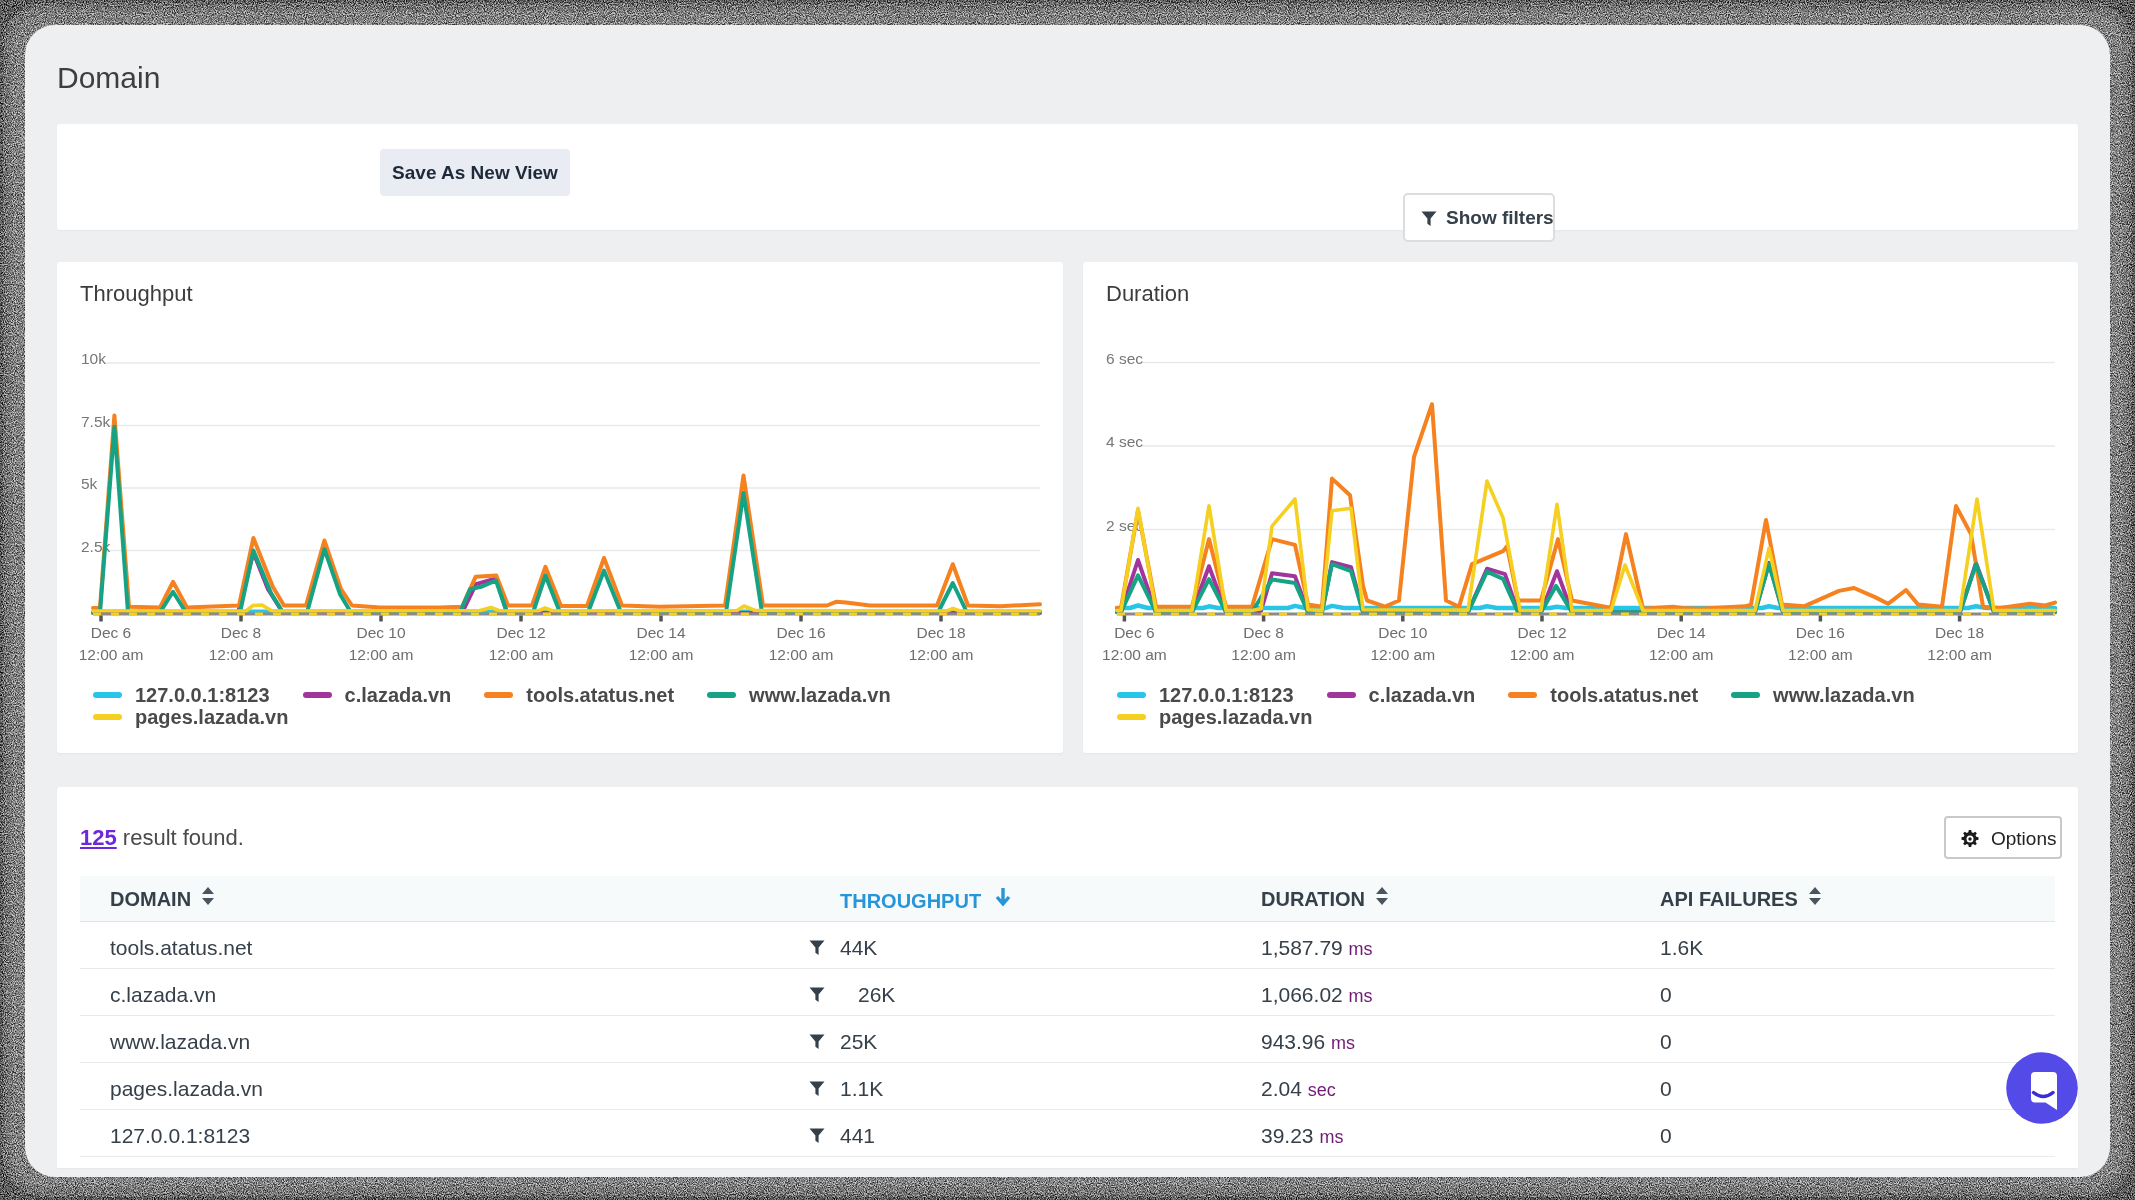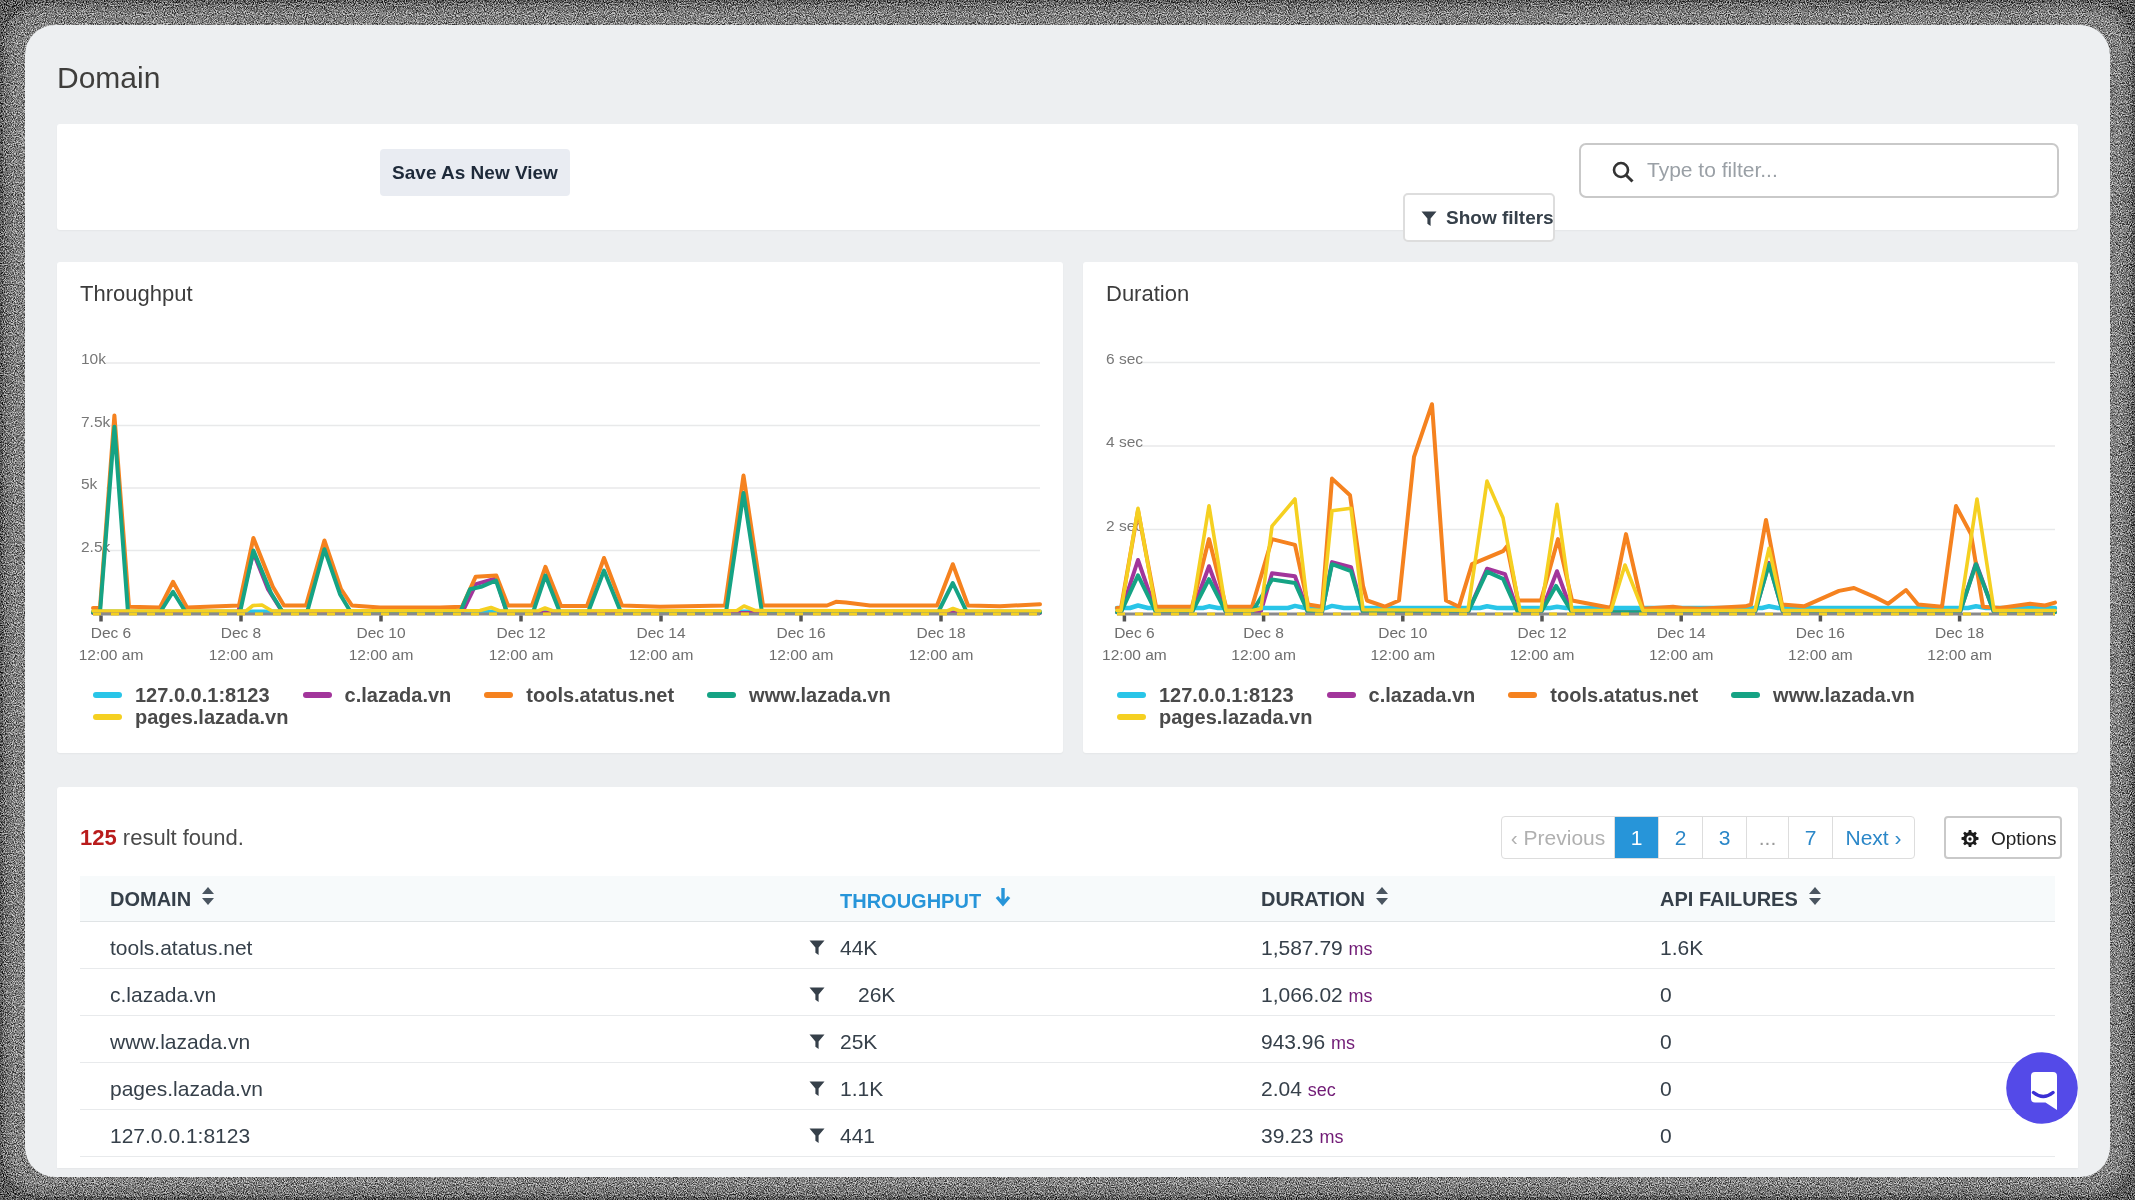--- a/index.html
+++ b/index.html
@@ -25,21 +25,21 @@
 #chartT{left:32px;width:1006px;}
 #chartD{left:1058px;width:995px;}
 .ctitle{position:absolute;left:23px;top:19px;font-size:22px;color:#3c3c3c;}
 .legend{position:absolute;left:36px;top:422px;width:860px;display:flex;flex-wrap:wrap;column-gap:33px;row-gap:0px;}
 #chartD .legend{left:34px;}
 .litem{display:flex;align-items:center;height:22px;}
 .lsw{width:29px;height:5.5px;border-radius:3px;margin-right:13px;}
 .litem span{font-size:20px;font-weight:700;color:#4a4a4a;}
 #tablecard{left:32px;top:762px;width:2021px;height:381px;border-radius:3px 3px 0 0;}
 #resultline{position:absolute;left:23px;top:38px;font-size:22px;color:#4a4a4a;}
-#resultline b{color:#b91c1c;}
+#resultline b{color:#6d28d9;text-decoration:underline;}
 #pager{position:absolute;left:1444px;top:29px;height:43px;display:flex;border:1px solid #ddd;border-radius:4px;background:#fff;}
 .pg{width:44px;line-height:41px;text-align:center;font-size:21px;color:#2b87c8;border-right:1px solid #ddd;}
 .pg.prev{color:#b0b0b0;width:113px;}
 .pg.active{background:#2795d9;color:#fff;}
 .pg.dots{color:#9a9a9a;width:42px;}
 .pg.next{border-right:none;width:81px;}
 #optbtn{position:absolute;left:1887px;top:29px;width:118px;height:43px;border:2px solid #c9c9c9;border-radius:4px;background:#fff;}
 #optbtn span{position:absolute;left:45px;top:10px;font-size:19px;color:#222;}
 #optbtn svg{position:absolute;left:14px;top:11px;}
 #thead{position:absolute;left:23px;top:89px;width:1975px;height:46px;background:#f7fafb;border-bottom:1px solid #e0e4e6;}
@@ -74,27 +74,20 @@
 </svg>
 <div id="page">
 <h1>Domain</h1>
 <div class="card" id="filterbar">
   <div id="saveas">Save As New View</div>
   <div id="showfilters">
         <svg width="16" height="16" viewBox="0 0 16 16">
           <path d="M0.5 0.5 H15.5 L9.6 7.5 V15 L6.4 12.8 V7.5 Z" fill="#36404a"></path>
         </svg>
         <span>Show filters</span>
-      </div>
-  <div id="search">
-        <svg width="24" height="24" viewBox="0 0 24 24">
-          <circle cx="10" cy="10" r="7" fill="none" stroke="#333" stroke-width="2.6"></circle>
-          <line x1="15.2" y1="15.2" x2="21.5" y2="21.5" stroke="#333" stroke-width="3"></line>
-        </svg>
-        <span>Type to filter...</span>
       </div>
 </div>
 
 <div class="card chartcard" id="chartT">
 <div class="ctitle">Throughput</div>
 <svg class="plot" width="1006" height="491" viewBox="0 0 1006 491" style="position:absolute;left:0;top:0">
 <line x1="49" y1="101" x2="983" y2="101" stroke="#e8e9ea" stroke-width="1.5"></line>
 <text class="ylabel" x="24" y="102">10k</text>
 <line x1="49" y1="163.5" x2="983" y2="163.5" stroke="#e8e9ea" stroke-width="1.5"></line>
 <text class="ylabel" x="24" y="164.5">7.5k</text>
@@ -212,29 +205,20 @@
         </div>
 <div class="litem">
           <div class="lsw" style="background:#f5d021"></div>
           <span>pages.lazada.vn</span>
         </div>
 </div>
 </div>
 
 <div class="card" id="tablecard">
 <div id="resultline"><b>125</b> result found.</div>
-<div id="pager">
-<div class="pg prev">‹ Previous</div>
-<div class="pg active">1</div>
-<div class="pg">2</div>
-<div class="pg">3</div>
-<div class="pg dots">...</div>
-<div class="pg">7</div>
-<div class="pg next">Next ›</div>
-</div>
 <div id="optbtn">
         <svg width="20" height="20" viewBox="0 0 20 20">
           <path fill="#1b1b1b" d="M10 6.5 a3.5 3.5 0 1 0 0 7 a3.5 3.5 0 1 0 0 -7 M10 8.3 a1.7 1.7 0 1 1 0 3.4 a1.7 1.7 0 1 1 0-3.4 M8.8 1 h2.4 l.45 2.3 1.55.65 1.95-1.3 1.7 1.7-1.3 1.95.65 1.55 2.3.45 v2.4 l-2.3.45-.65 1.55 1.3 1.95-1.7 1.7-1.95-1.3-1.55.65-.45 2.3 h-2.4 l-.45-2.3-1.55-.65-1.95 1.3-1.7-1.7 1.3-1.95-.65-1.55-2.3-.45 v-2.4 l2.3-.45.65-1.55-1.3-1.95 1.7-1.7 1.95 1.3 1.55-.65z"></path>
         </svg>
         <span>Options</span>
       </div>
 <div id="thead">
   <div class="th" style="left:30px">DOMAIN<span class="sort"><svg width="14" height="18" viewBox="0 0 14 18">
               <path d="M7 0 L13 7 H1 Z" fill="#4a5560"></path>
               <path d="M7 18 L13 11 H1 Z" fill="#4a5560"></path>

